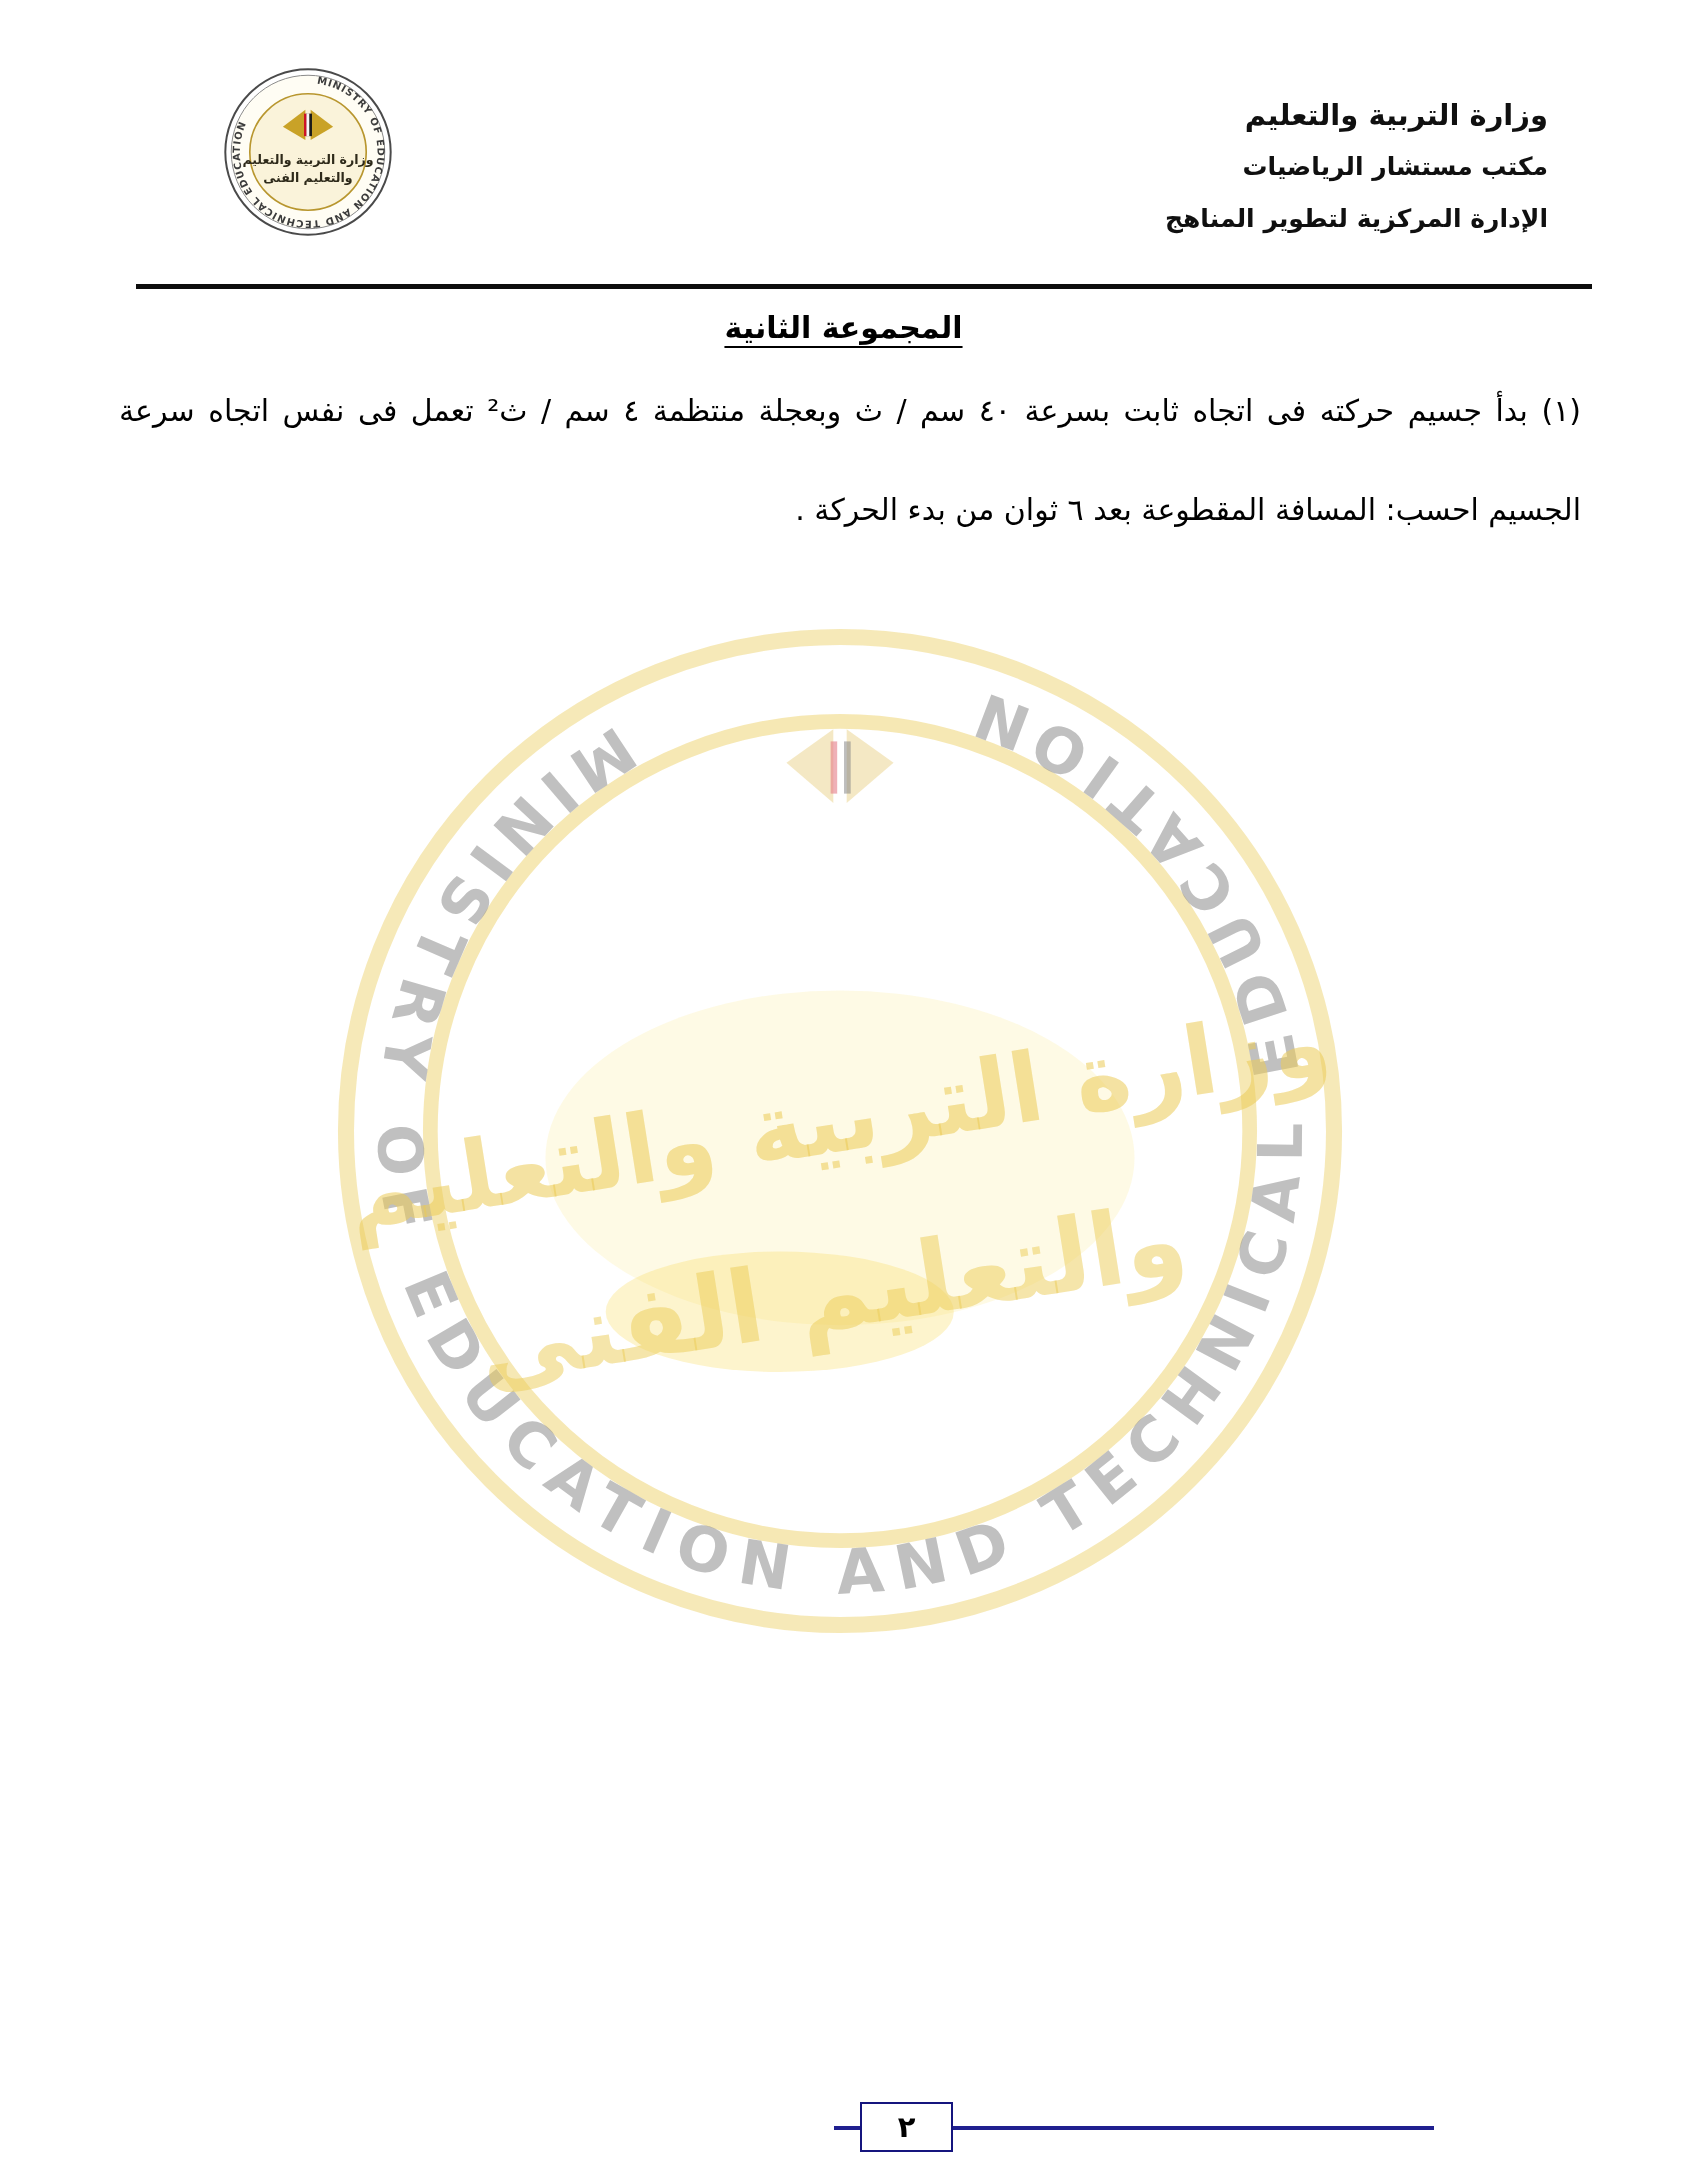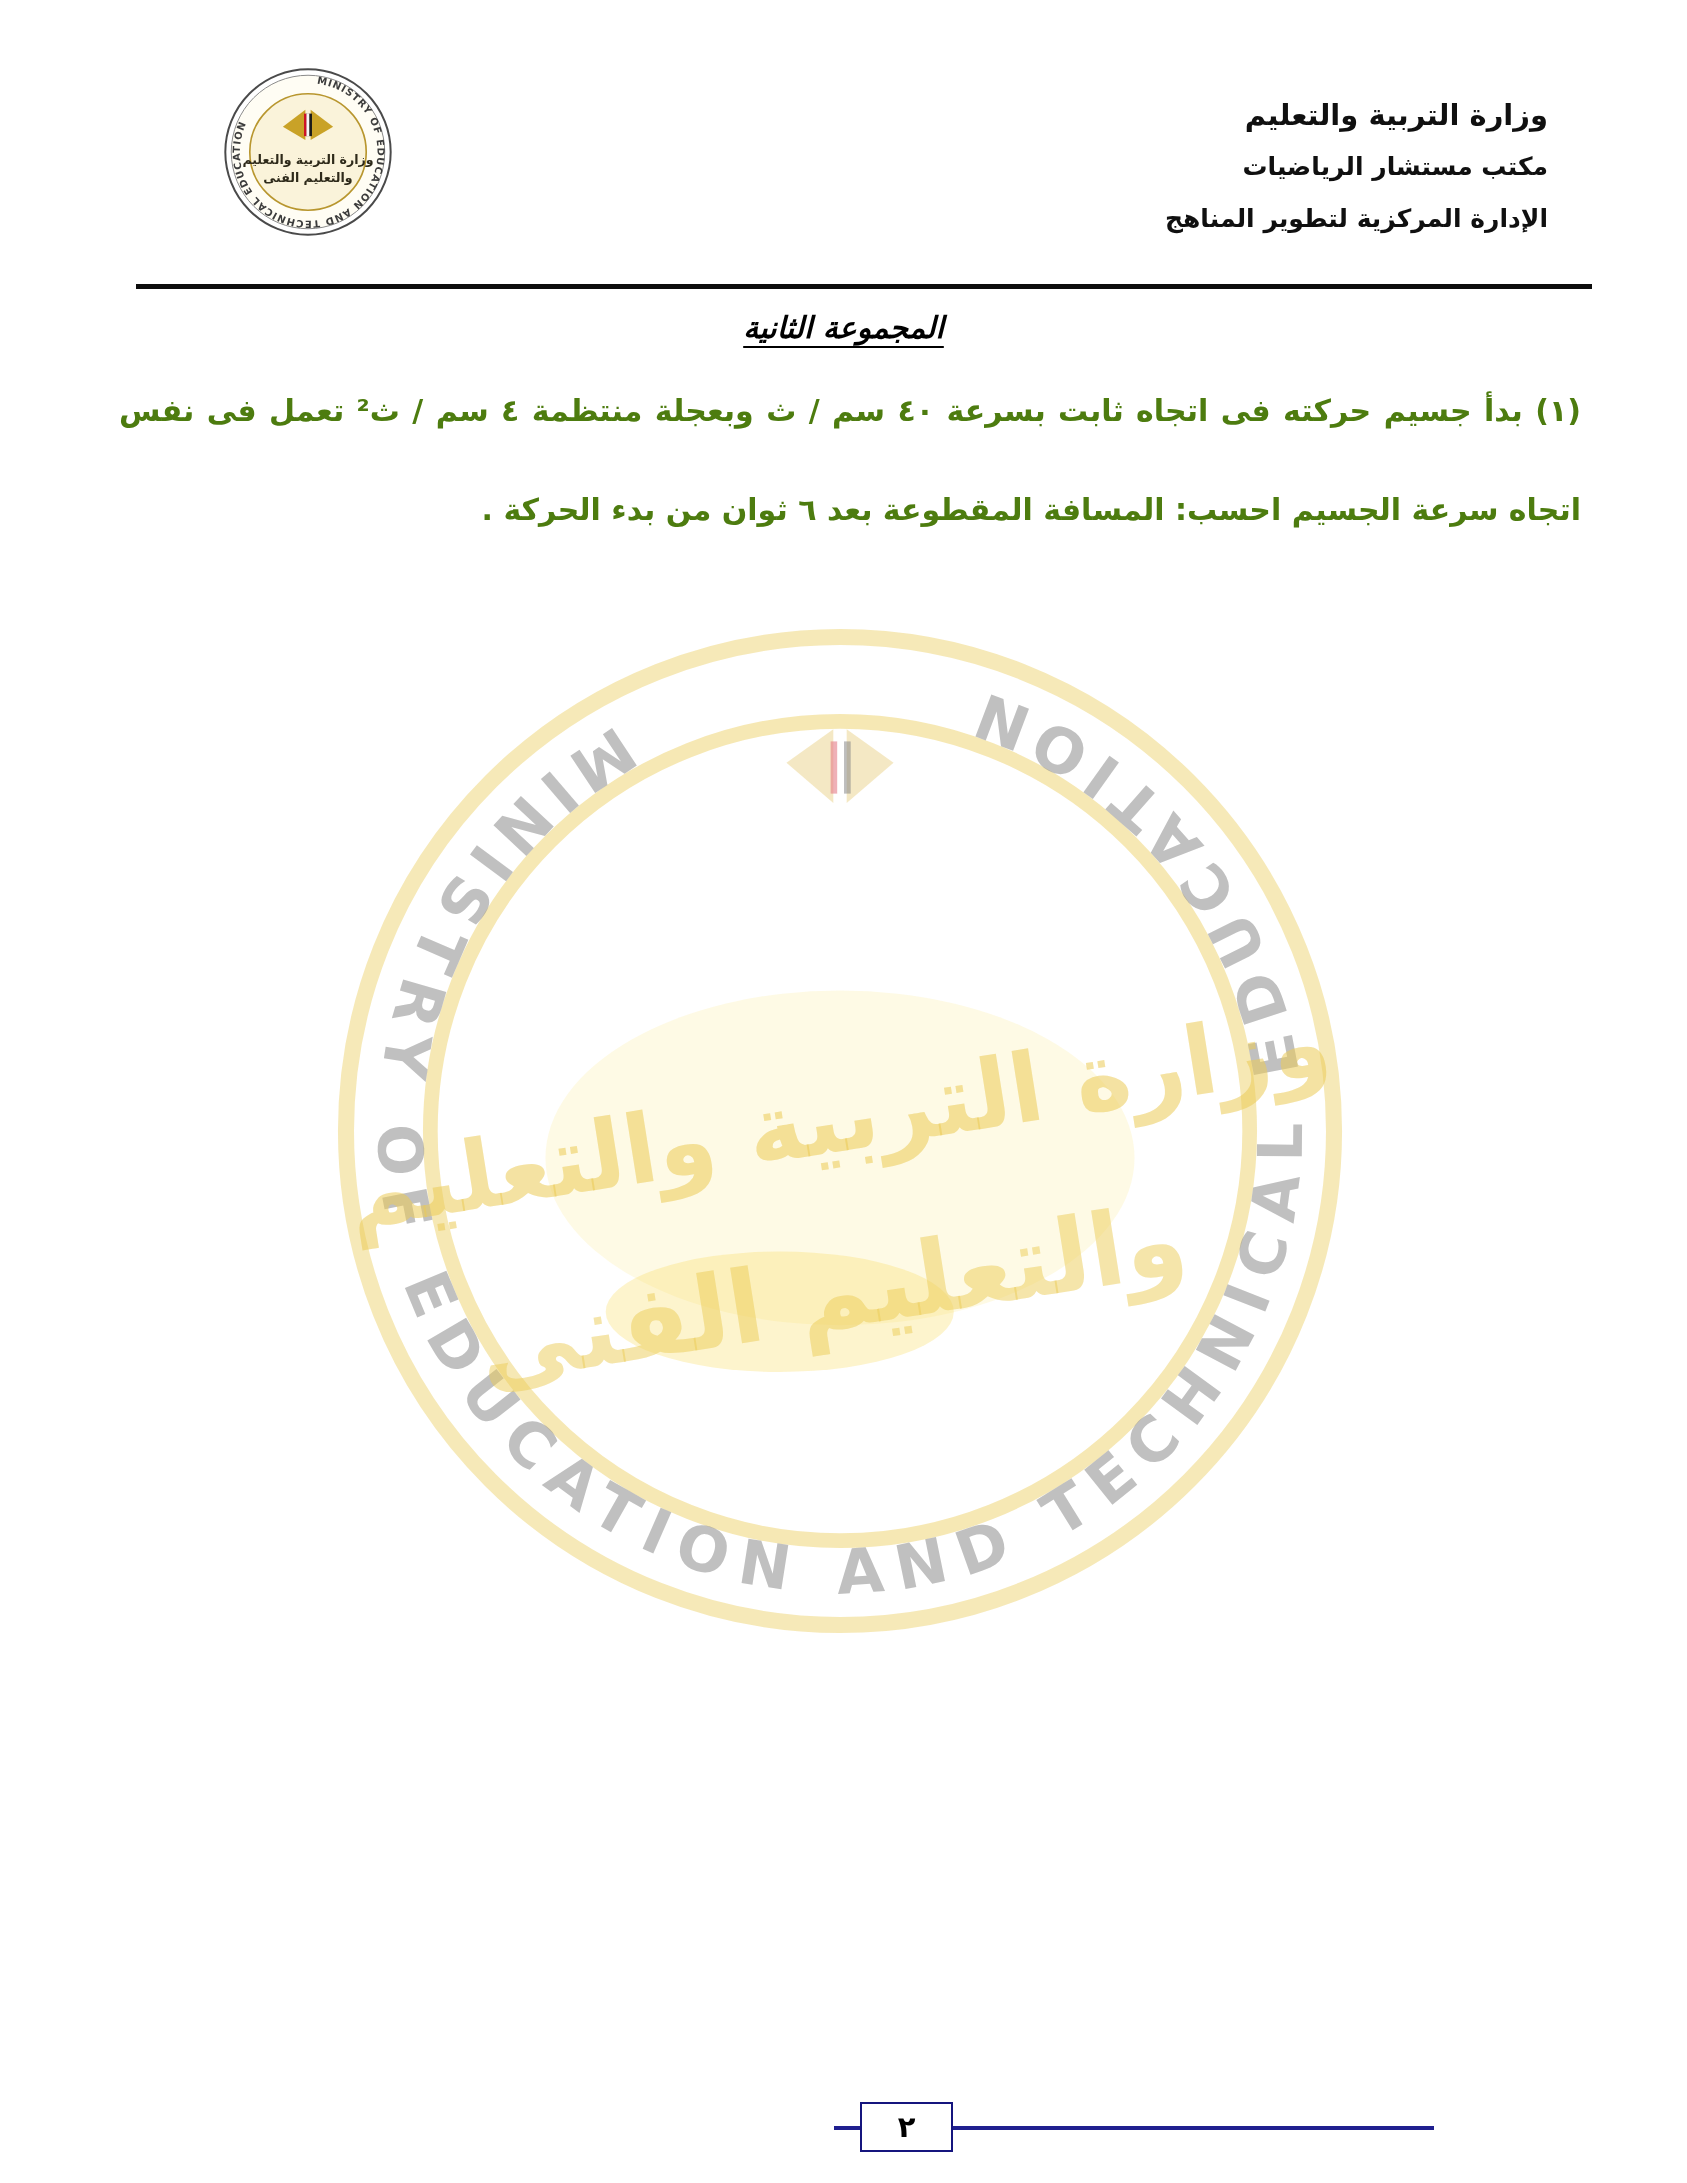--- a/index.html
+++ b/index.html
@@ -16,25 +16,25 @@
   .logo { position:absolute; left:222px; top:66px; width:172px; height:172px; z-index:2; }
   .header-text { position:absolute; top:89px; right:139px; text-align:right; direction:rtl;
                  font-weight:bold; color:#101010; z-index:2; }
   .header-text .h-line { font-size:25px; line-height:52px; }
   .header-text .h-line:first-child { font-size:29px; }
 
   .rule { position:absolute; top:284px; left:136px; width:1456px; height:4.6px; background:#0d0d0d; z-index:2; }
 
   .title { position:absolute; top:310px; left:0; width:1687px; text-align:center; direction:rtl;
            font-size:30px; font-weight:bold; text-decoration:underline; text-underline-offset:8px;
-           text-decoration-thickness:2px; color:#000; z-index:2;font-style:italic; }
+           text-decoration-thickness:2px; color:#000; z-index:2; }
 
   
   .content { position:absolute; top:361px; right:106px; left:119px; direction:rtl; z-index:2; }
-  .problem { font-size:30px; font-weight:bold; line-height:99px; text-align:justify; color:#4d7c0f; }
+  .problem { font-size:30px; font-weight:normal; line-height:99px; text-align:justify; color:#000000; }
 
   
   .footer-line { position:absolute; height:4px; background:#1f1f8f; z-index:2; }
   .footer-line.left  { left:834px; top:2126px; width:28px; }
   .footer-line.right { left:951px; top:2126px; width:483px; }
   .page-num-box { position:absolute; left:860px; top:2102px; width:93px; height:50px;
                   border:2px solid #15157e; background:#ffffff; display:flex; align-items:center;
                   justify-content:center; font-size:29px; font-weight:bold; color:#000; z-index:3; }
 </style>
 </head>

